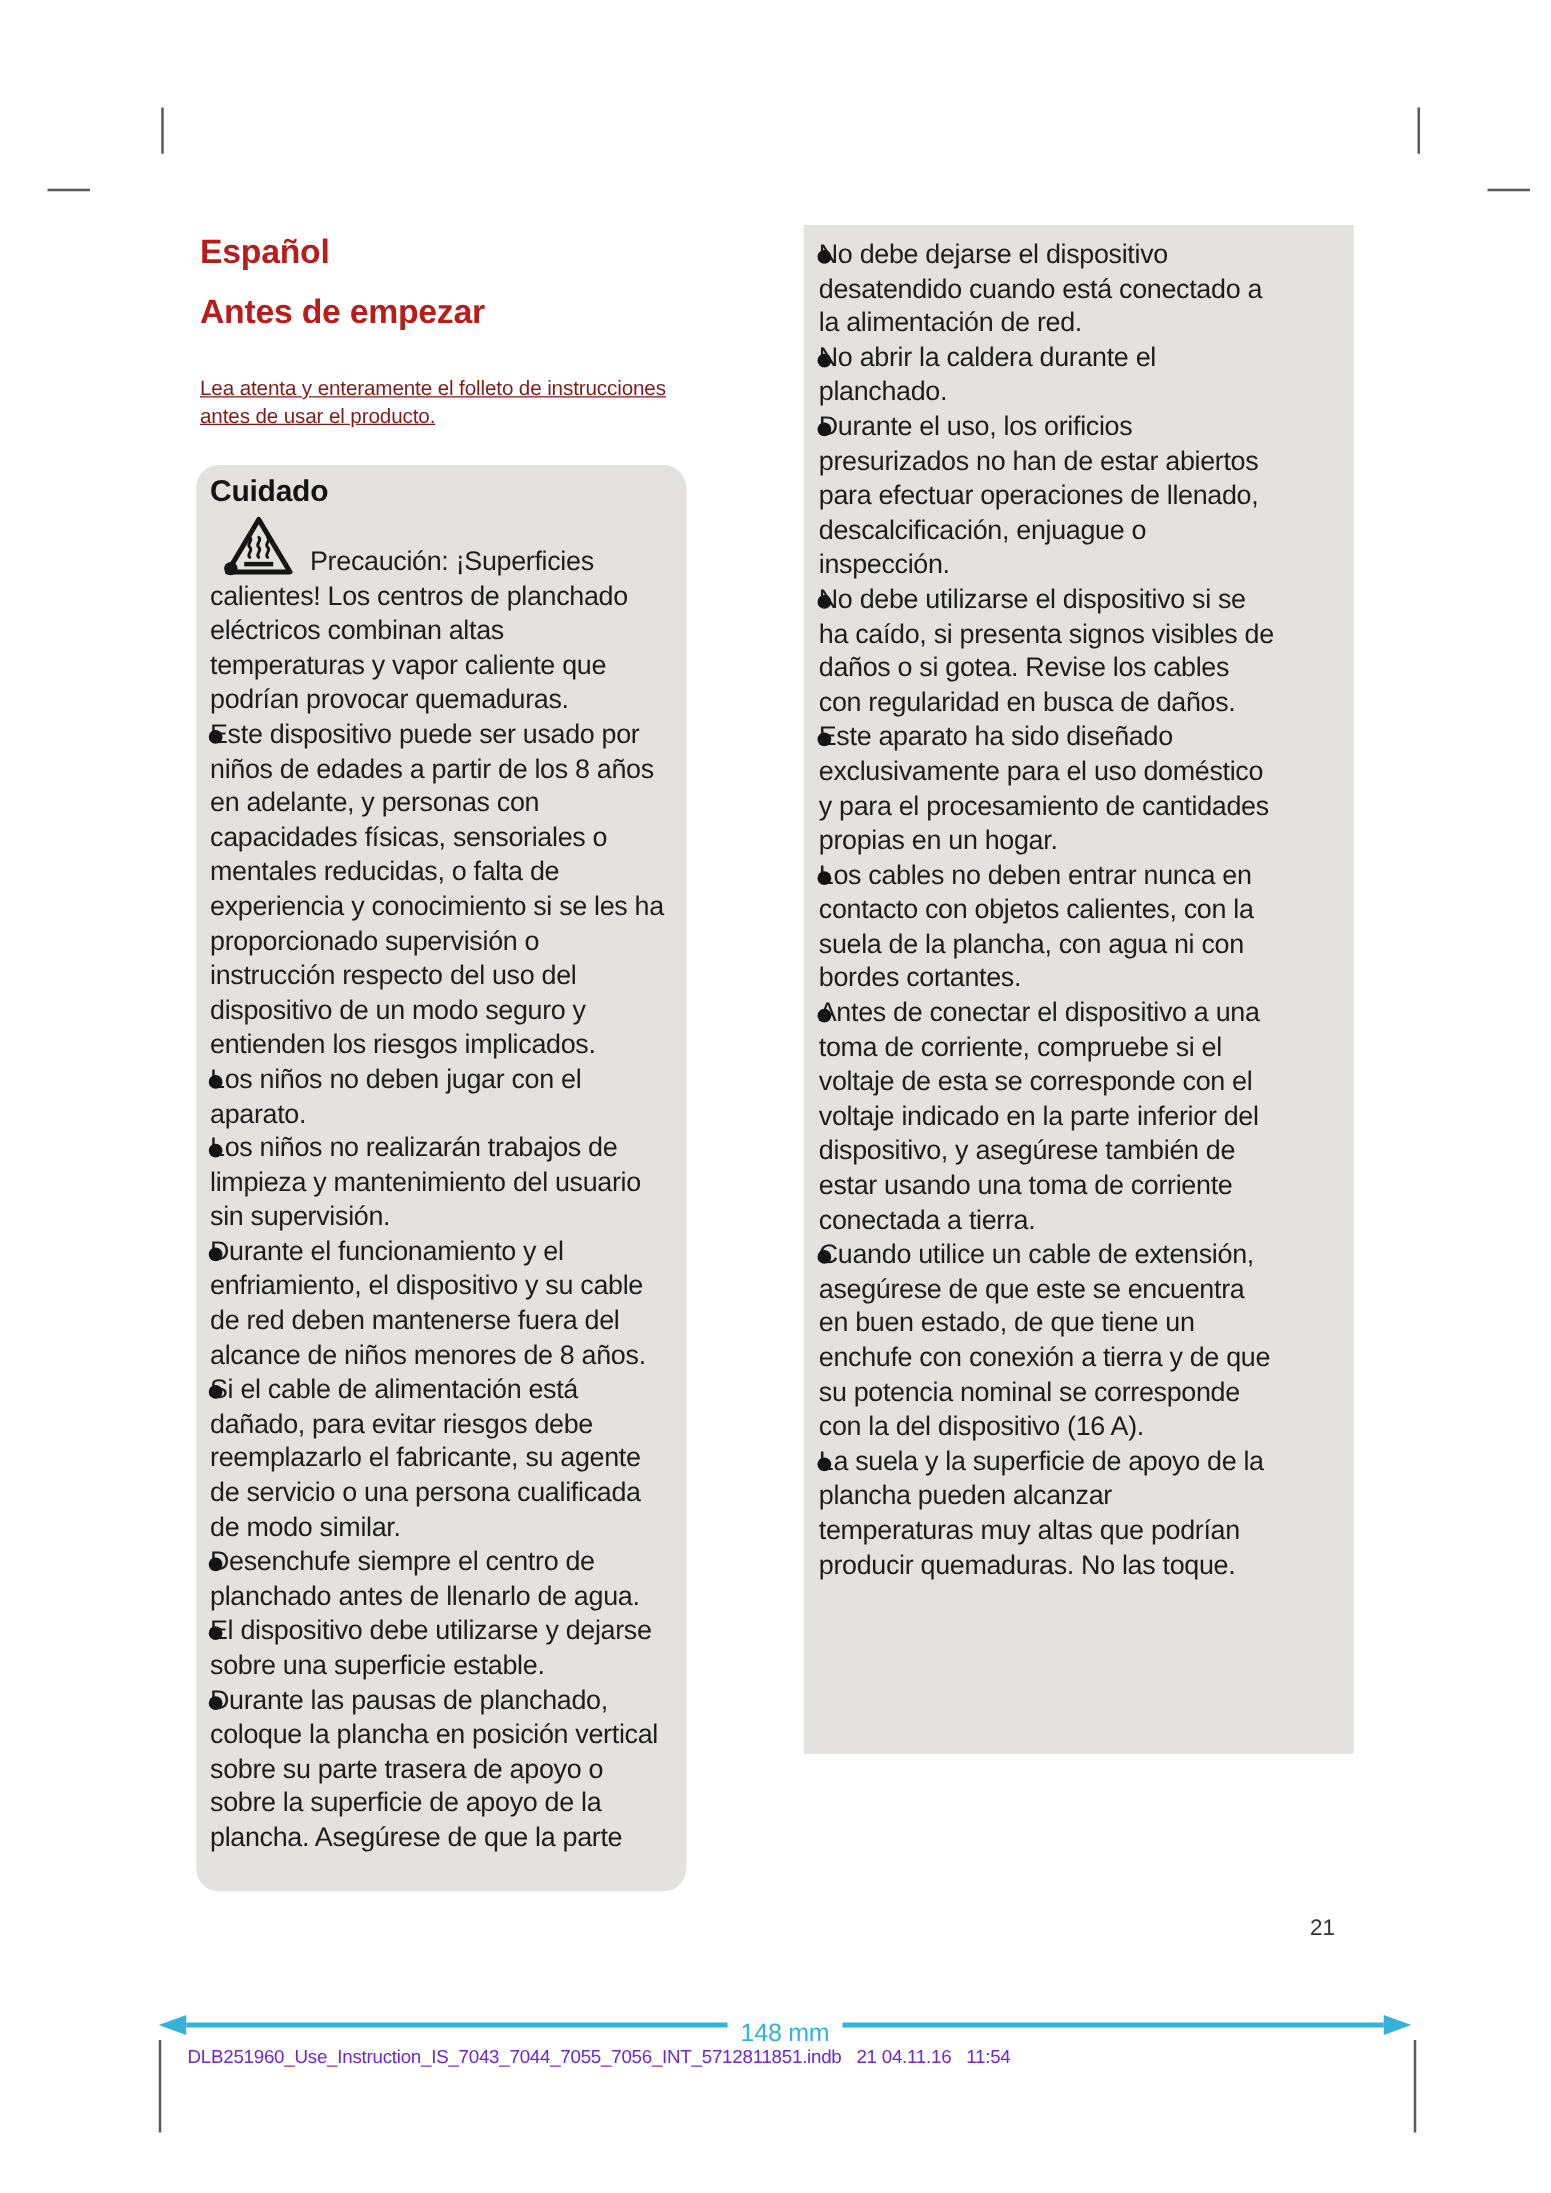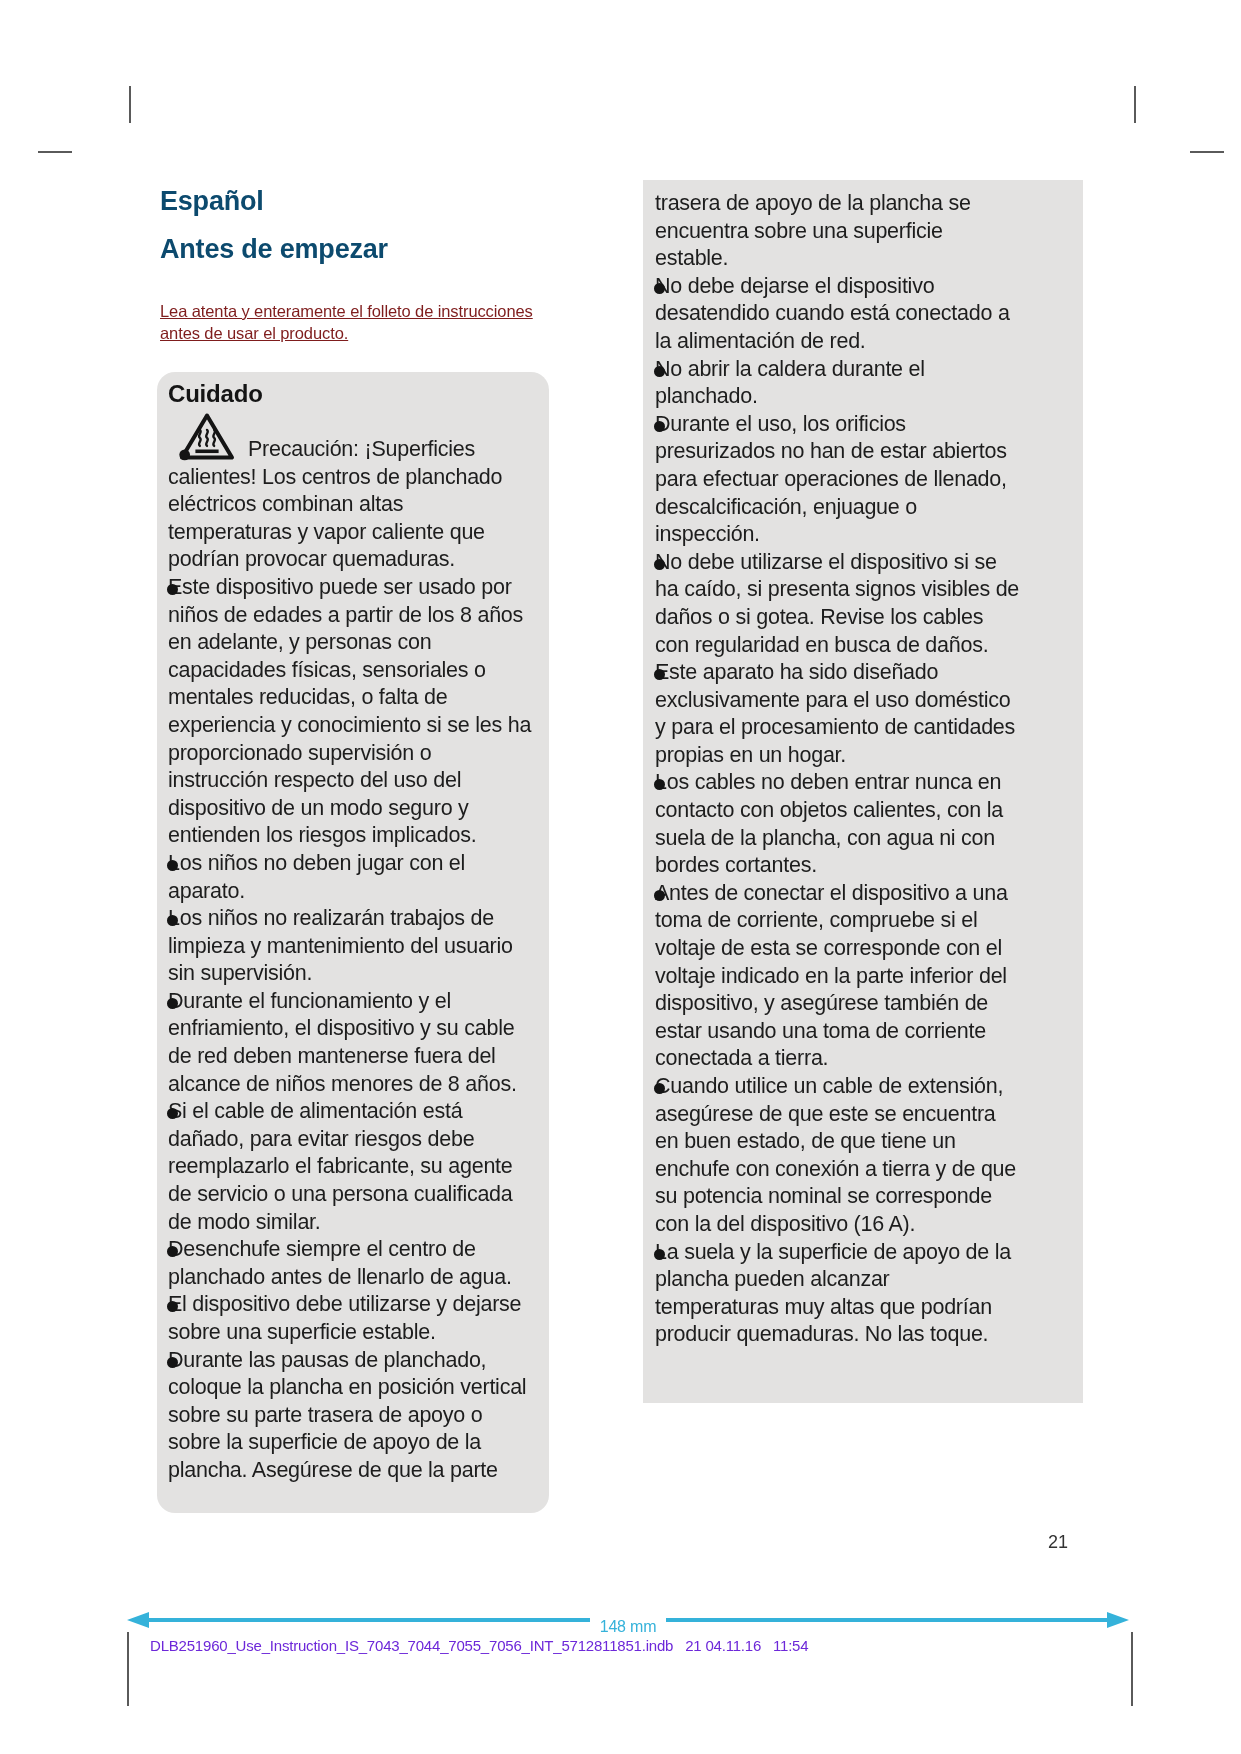--- a/index.html
+++ b/index.html
@@ -17,21 +17,21 @@
   .cm-h{width:34px;height:2px;}
   #cm-tl-v{left:129px;top:86px;}
   #cm-tr-v{left:1134px;top:86px;}
   #cm-l-h{left:38px;top:151px;}
   #cm-r-h{left:1190px;top:151px;}
   #cm-bl-v{left:127px;top:1632px;height:74px;}
   #cm-br-v{left:1131px;top:1632px;height:74px;}
 
   .h1{
     position:absolute;left:160px;
-    font-size:27px;font-weight:bold;letter-spacing:-0.2px;color:#0c4a6e;
+    font-size:27px;font-weight:bold;letter-spacing:-0.2px;color:#b91c1c;
   }
   #title-language{top:186px;}
   #title-section{top:234px;}
   #intro{
     position:absolute;left:160px;top:301px;
     font-size:16.5px;line-height:21.5px;letter-spacing:-0.1px;
     white-space:pre;color:#7f1d1d;text-decoration:underline;
   }
 
   .graybox{
@@ -75,21 +75,21 @@
   #measure-arrow{
     position:absolute;left:127px;top:1608px;width:1002px;height:24px;
     display:flex;align-items:center;
   }
   .arrow-head{width:0;height:0;border-top:8px solid transparent;border-bottom:8px solid transparent;}
   .arrow-head.left{border-right:22px solid var(--accent,#35b2da);}
   .arrow-head.right{border-left:22px solid var(--accent,#35b2da);}
   .arrow-line{flex:1;height:4px;background:var(--accent,#35b2da);}
   #measure-label{
     flex:0 0 auto;padding:0 10px;
-    font-size:16px;color:var(--accent,#35b2da);letter-spacing:-0.2px;
+    font-size:20px;color:var(--accent,#35b2da);letter-spacing:-0.2px;
     transform:translateY(-1px);
     margin-top:16px;
   }
   #footer-fileinfo{
     position:absolute;left:150px;top:1637px;
     font-size:15px;letter-spacing:-0.2px;color:#6d28d9;white-space:pre;
   }
 </style>
 </head>
 <body>
@@ -182,25 +182,20 @@
 sobre su parte trasera de apoyo o
 sobre la superficie de apoyo de la
 plancha. Asegúrese de que la parte</span>
         </div>
       </div>
   </div>
 
   <div class="graybox" id="right-col">
     <div>
 
-        <div class="para">
-          <span class="ptext">trasera de apoyo de la plancha se
-encuentra sobre una superficie
-estable.</span>
-        </div>
 
         <div class="para">
           <span class="bullet"></span><span class="ptext">No debe dejarse el dispositivo
 desatendido cuando está conectado a
 la alimentación de red.</span>
         </div>
 
         <div class="para">
           <span class="bullet"></span><span class="ptext">No abrir la caldera durante el
 planchado.</span>

